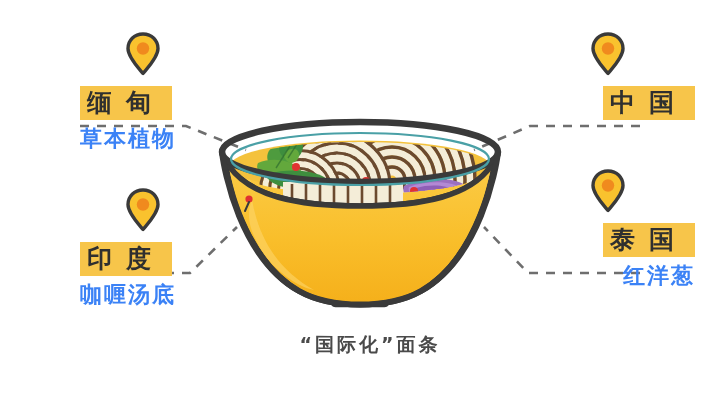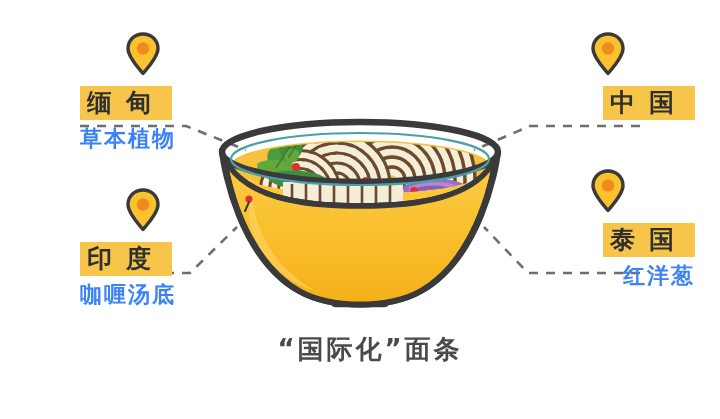--- a/index.html
+++ b/index.html
@@ -66,21 +66,21 @@
     white-space: nowrap;
   }
 
   
   .caption {
     position: absolute;
     left: 0;
     right: 0;
     top: 332px;
     text-align: center;
-    font-size: 26px;
+    font-size: 19px;
     font-weight: bold;
     color: #4a4a4a;
     letter-spacing: 3px;
     padding-left: 20px;
   }
 
   svg.art {
     position: absolute;
     left: 0;
     top: 0;

